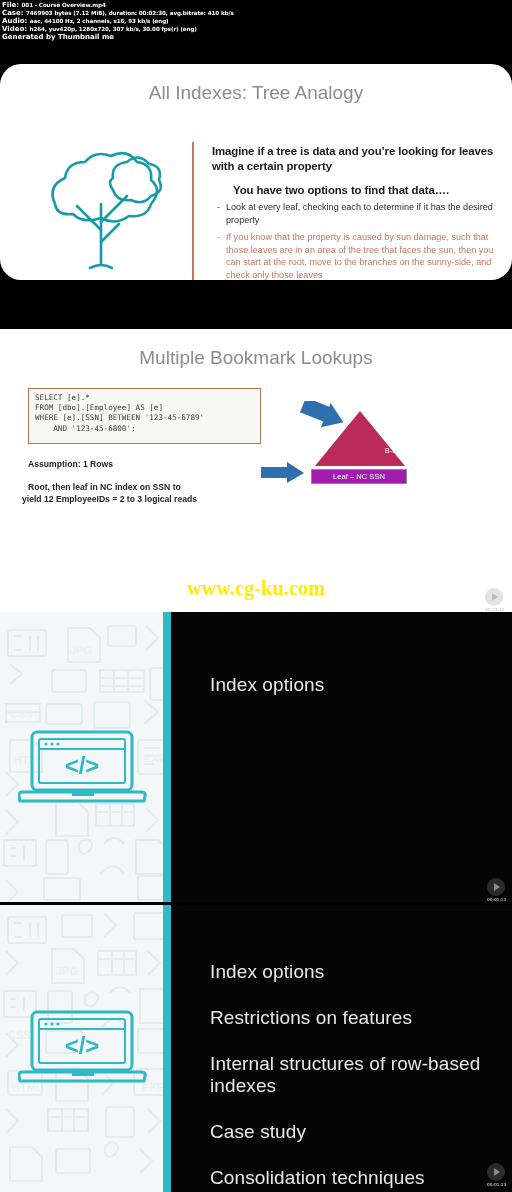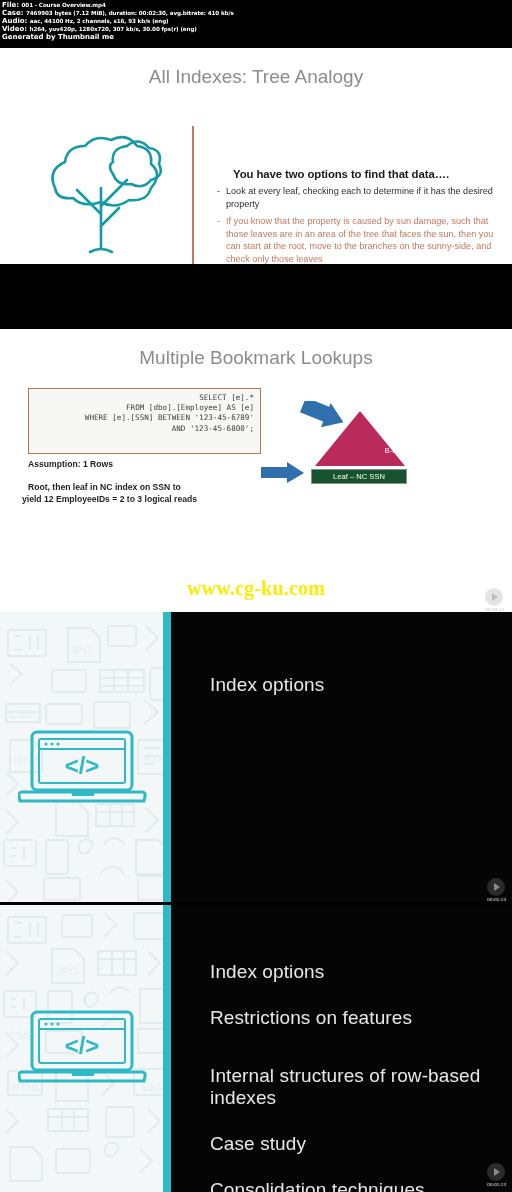--- a/index.html
+++ b/index.html
@@ -51,42 +51,41 @@
     width:12px; flex:0 0 12px; font-size:9px; line-height:13px;
     color:#3a3a3a; padding-left:3px;
   }
   .bullet-dash.orange { color:#c4785e; }
   .bullet-text { font-size:9.1px; line-height:12.6px; color:#2d2d2d; }
   .bullet-text.orange { color:#c4785e; }
 
   
   .sql-box {
     position:absolute; border:1.5px solid #b5764f; background:#f7f7f5;
-    padding:4px 6px 19px 6px;
-    text-align:right;
+    padding:4px 6px 9px 6px;
   }
   .sql-code {
     font-family:"DejaVu Sans Mono", monospace;
     font-size:7.6px; line-height:10.2px; color:#3c3c3c; white-space:pre;
   }
   .s2-text {
     position:absolute; font-size:8.6px; line-height:12px;
     color:#1f1f1f; font-weight:bold;
   }
   .tri-wrap { position:absolute; }
   .triangle {
     width:0; height:0; border-left:45px solid transparent;
     border-right:45px solid transparent; border-bottom:55px solid #ba2a5b;
   }
   .tri-label {
     position:absolute; width:100%; text-align:right; color:#ffffff;
     font-size:7.4px; line-height:9.4px;
   }
   .leaf-bar {
-    position:absolute; background:#14532d; border:1px solid #8d8d8d;
+    position:absolute; background:#a21caf; border:1px solid #8d8d8d;
     color:#fff; font-size:7.6px; text-align:center;
   }
   .arrow-blue { position:absolute; }
 
   .watermark {
     position:absolute; width:100%; text-align:center;
     color:#ffeb00; font-family:"Liberation Serif", serif;
     font-size:20px; font-weight:bold; letter-spacing:0.2px;
   }
 
@@ -147,40 +146,41 @@
       <span>Audio:</span>
       <span class="sm">aac, 44100 Hz, 2 channels, s16, 93 kb/s (eng)</span>
     </div>
     <div class="meta-line">
       <span>Video:</span>
       <span class="sm">h264, yuv420p, 1280x720, 307 kb/s, 30.00 fps(r) (eng)</span>
     </div>
     <div class="meta-line">Generated by Thumbnail me</div>
   </div>
 
-  <div class="slide white-slide" style="top:48px;height:216px;">
+  <div class="slide white-slide" style="top:64px;height:216px;border-radius:21px;">
 
     <div class="slide-title" style="position:absolute;left:0;top:18px;width:512px;font-size:19px;">All Indexes: Tree Analogy</div>
 
     <div class="tree-wrap" style="left:35px;top:80px;width:130px;height:130px;">
       <svg width="130" height="130" viewBox="0 0 130 130">
         <g fill="none" stroke="#169aa8" stroke-width="2.6" stroke-linecap="round" stroke-linejoin="round">
           <path d="M20,60 q-8,-18 10,-26 q2,-16 20,-16 q10,-12 26,-6 q16,-8 26,6 q16,2 14,18 q12,10 0,24 q-4,14 -22,12 q-14,10 -28,2 q-18,6 -28,-4 q-16,2 -18,-10 Z"></path>
           <path d="M78,34 q-2,-14 14,-16 q12,-10 22,2 q14,2 10,16 q6,12 -8,16 q-8,10 -20,4 q-14,2 -18,-10 q-6,-8 0,-12 Z"></path>
           <path d="M66,120 L66,60"></path>
           <path d="M66,86 L42,62"></path>
           <path d="M66,78 L92,52"></path>
           <path d="M66,98 L84,80"></path>
           <path d="M55,124 q11,-6 22,0"></path>
         </g>
       </svg>
     </div>
 
     <div class="v-rule" style="left:192px;top:78px;height:200px;"></div>
 
+    <div class="s1-head" style="left:212px;top:80px;width:282px;">Imagine if a tree is data and you’re looking for leaves with a certain property</div>
 
     <div class="s1-head" style="left:212px;top:119px;width:282px;margin-left:21px;">You have two options to find that data….</div>
 
     <div class="s1-bullets" style="left:214px;top:137px;width:286px;">
       <div class="bullet-row">
         <div class="bullet-dash">-</div>
         <div class="bullet-text">Look at every leaf, checking each to determine if it has the desired property</div>
       </div>
       <div class="bullet-row" style="margin-top:5px;">
         <div class="bullet-dash orange">-</div>
@@ -371,21 +371,21 @@
           <text x="64" y="44" text-anchor="middle" fill="#2fb8c6" font-family="Liberation Sans, sans-serif" font-size="24" font-weight="bold">&lt;/&gt;</text>
           <path d="M4,62 h120 a3,3 0 0 1 3,4 l-1,5 h-124 l-1,-5 a3,3 0 0 1 3,-4 Z" fill="none" stroke="#2fb8c6" stroke-width="3"></path>
           <path d="M54,62 h22 v4 h-22 Z" fill="#2fb8c6"></path>
         </svg>
       </div>
       <div class="teal-strip" style="right:0;"></div>
     </div>
 
     <div class="dark-list" style="left:210px;top:56px;">
       <div class="dark-item" style="margin-bottom:24px;">Index options</div>
-      <div class="dark-item" style="margin-bottom:36px;">Restrictions on features</div>
+      <div class="dark-item" style="margin-bottom:24px;">Restrictions on features</div>
       <div class="dark-item" style="margin-bottom:24px;">Internal structures of row-based indexes</div>
       <div class="dark-item" style="margin-bottom:24px;">Case study</div>
       <div class="dark-item">Consolidation techniques</div>
     </div>
 
     <div class="play-badge" style="left:487px;top:258px;">
       <div class="play-circle dark">
         <div class="play-tri dark"></div>
       </div>
       <div class="tstamp dark">00:01:23</div>

